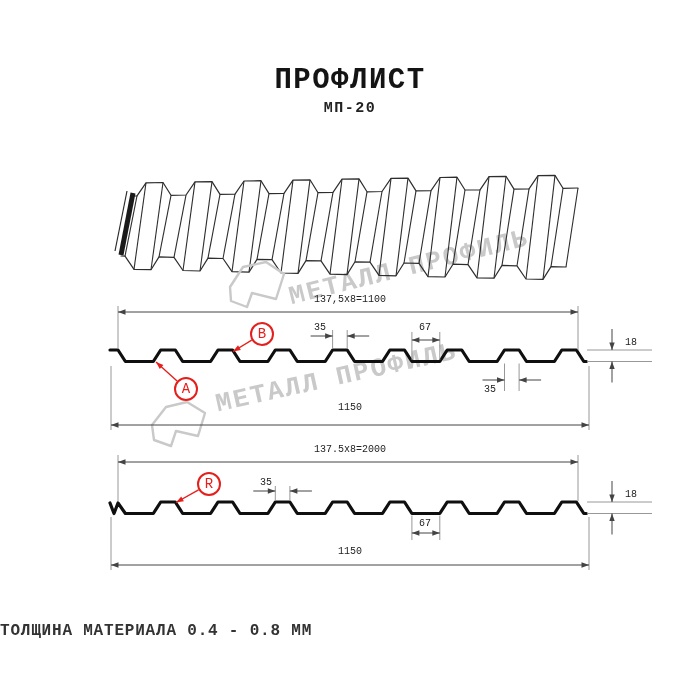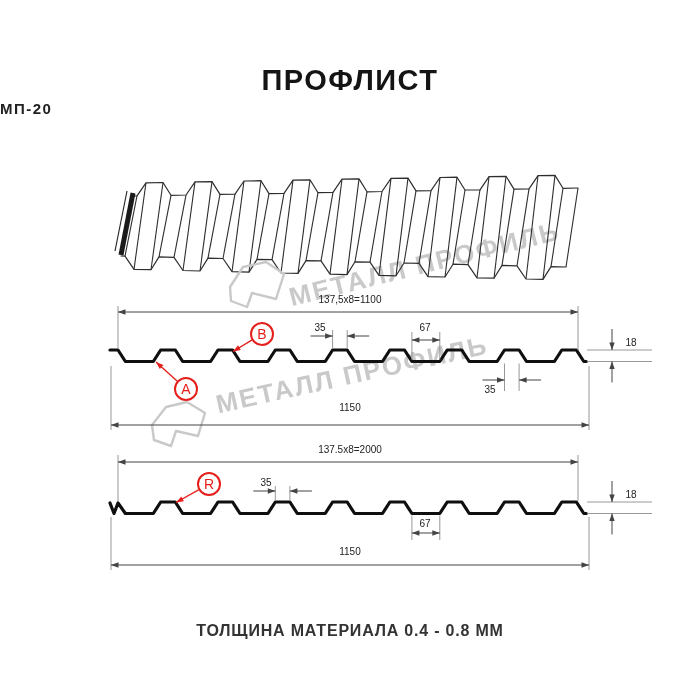--- a/index.html
+++ b/index.html
@@ -1,22 +1,22 @@
 <!DOCTYPE html>
 <html style="--red: #e5201c; --wm: #c9c9c9;"><head>
 <meta charset="utf-8">
 <style>
   html,body{margin:0;padding:0;background:#fff;}
   .page{position:relative;width:700px;height:700px;background:#ffffff;
-        font-family:Liberation Sans, sans-serif;overflow:hidden;}
+        font-family:Liberation Mono, monospace;overflow:hidden;}
   .title{position:absolute;left:0;top:64px;width:700px;text-align:center;
          font-size:29px;font-weight:800;letter-spacing:1.5px;color:#141414;z-index:3;}
-  .subtitle{position:absolute;left:0;top:100px;width:700px;
+  .subtitle{position:absolute;left:0;top:100px;width:700px;text-align:center;
          font-size:15px;font-weight:600;letter-spacing:1.5px;color:#222;z-index:3;}
-  .footer{position:absolute;left:0;top:622px;width:700px;text-align:center;
+  .footer{position:absolute;left:0;top:622px;width:700px;
          font-size:16px;font-weight:600;letter-spacing:.8px;color:#333;z-index:3;}
   .wm{position:absolute;white-space:nowrap;font-size:26px;font-weight:700;
       letter-spacing:2px;color:var(--wm,#c9c9c9);z-index:1;transform-origin:left top;}
   .wm1{left:286px;top:283px;transform:rotate(-14deg);}
   .wm2{left:213px;top:390px;transform:rotate(-12.5deg);}
   #art{position:absolute;left:0;top:0;z-index:2;pointer-events:none;}
   .dim{position:absolute;font-size:10px;color:#222;text-align:center;z-index:3;
        line-height:13px;}
   .dim.left{text-align:center;}
   .marker{position:absolute;width:24px;height:24px;box-sizing:border-box;

